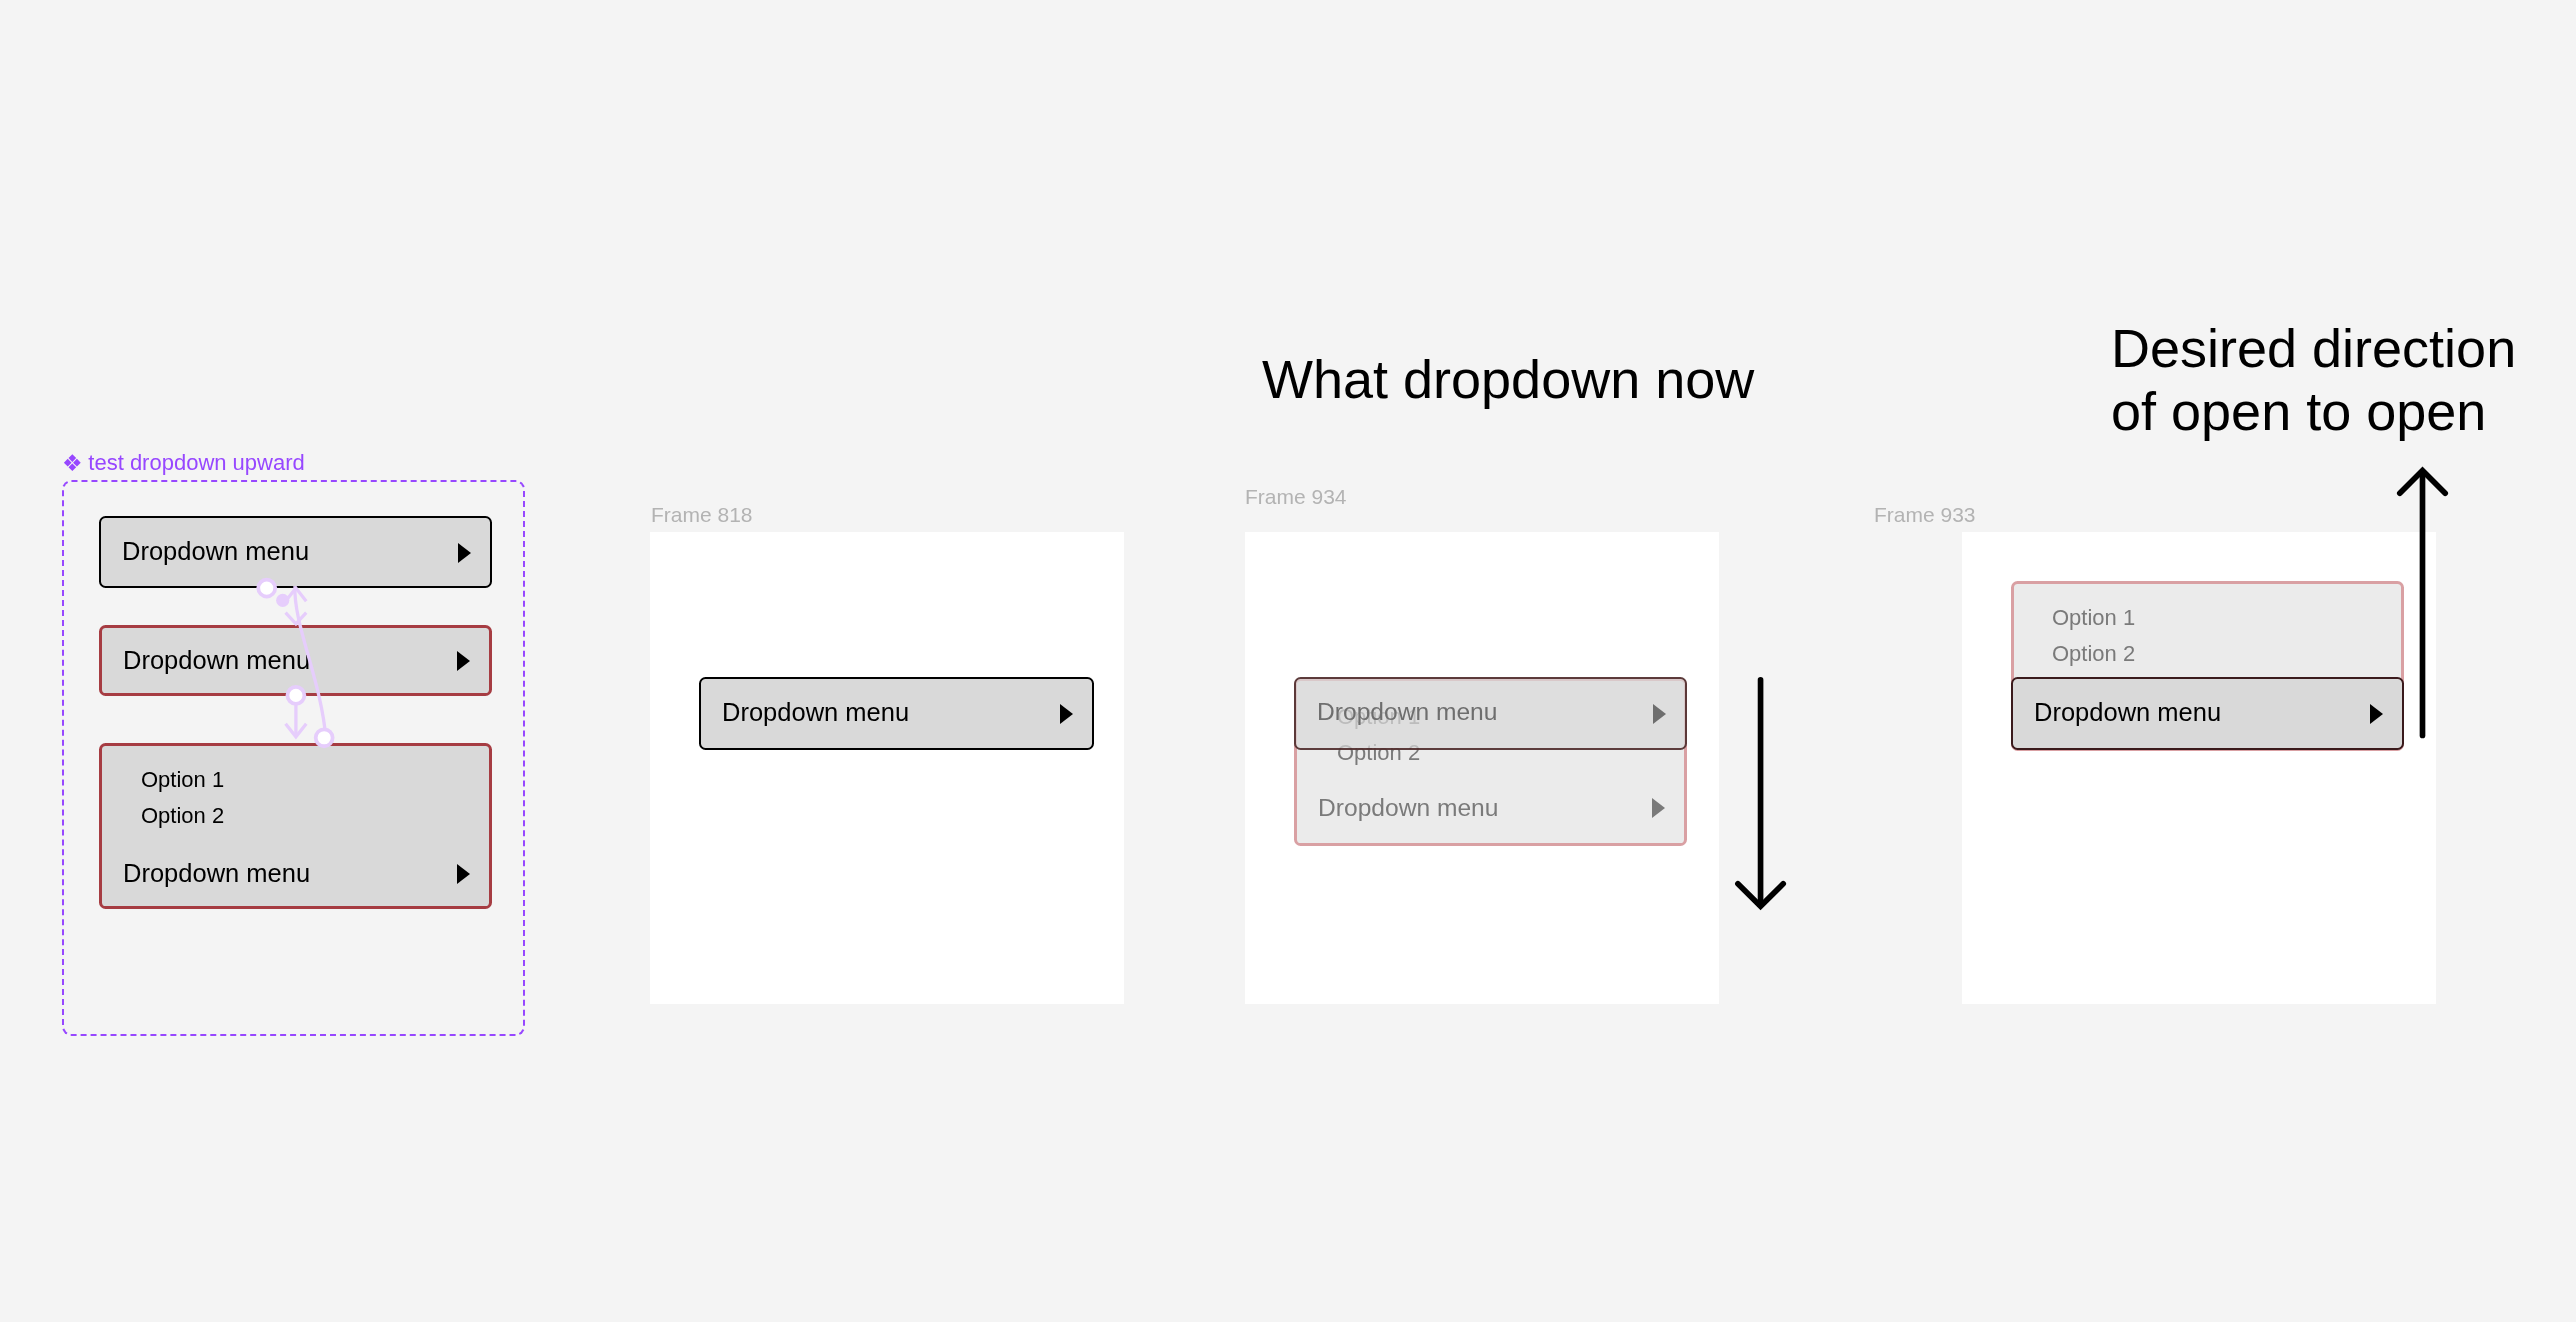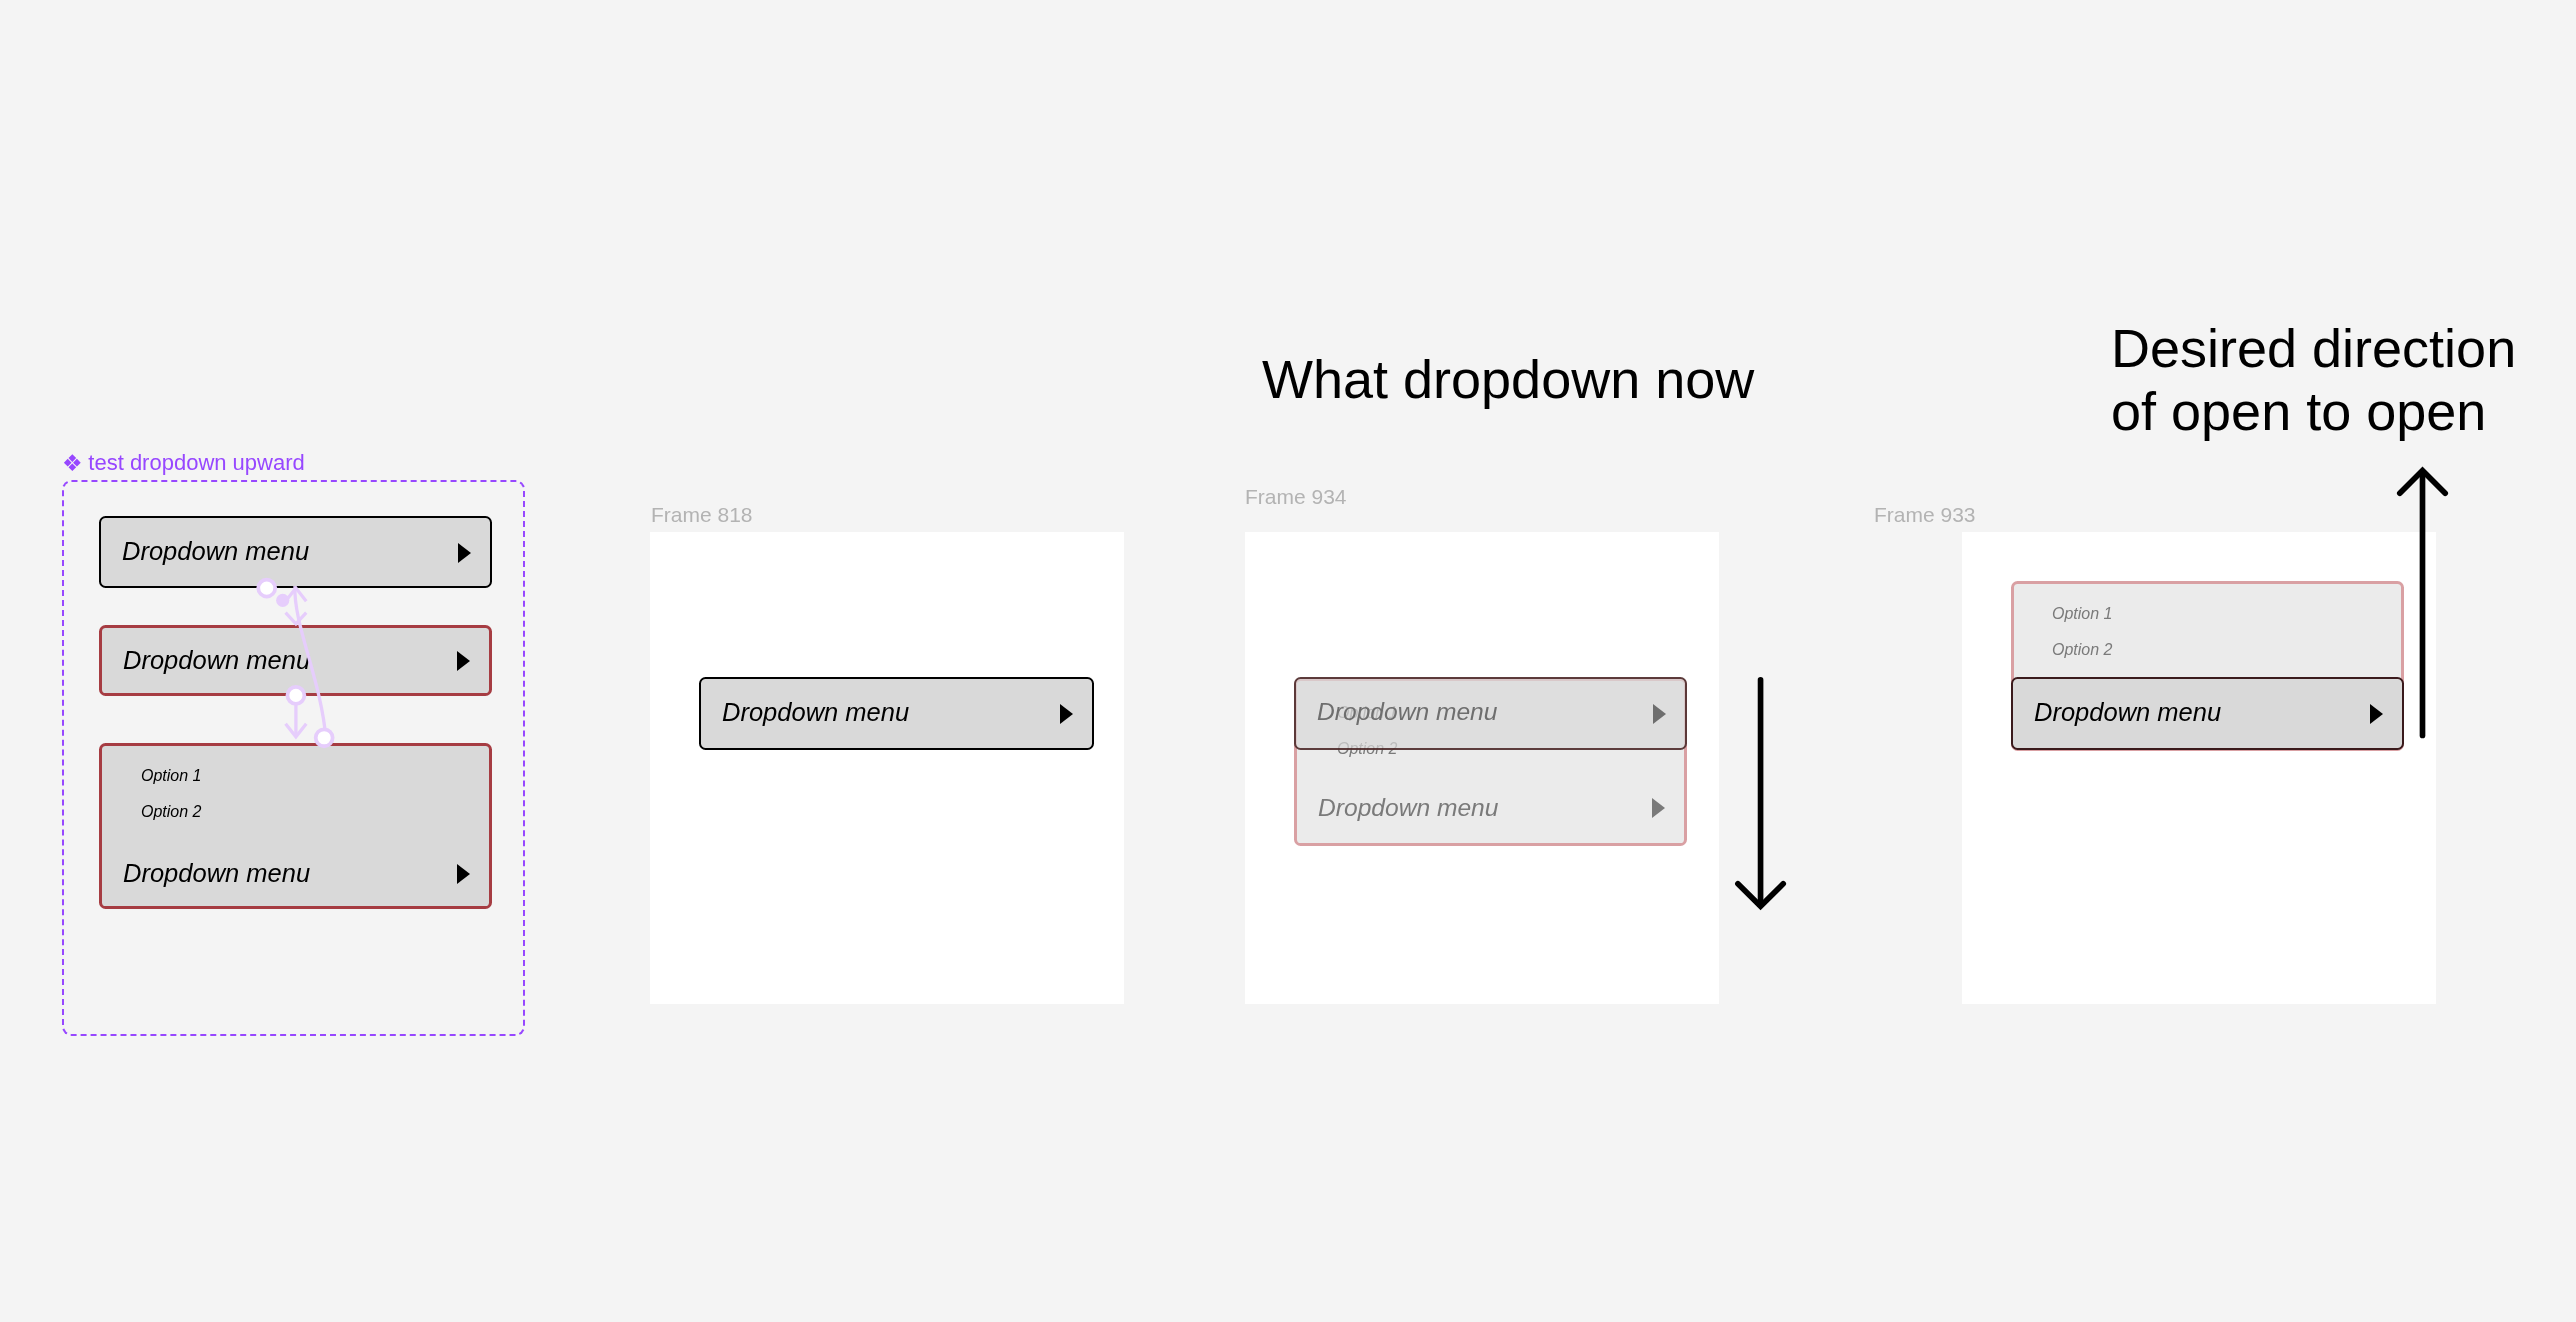--- a/index.html
+++ b/index.html
@@ -4,25 +4,25 @@
 <style>
   html, body { margin:0; padding:0; }
   body { width:2576px; height:1322px; background:#f4f4f4; position:relative; overflow:hidden;
          font-family:"Liberation Sans", sans-serif; }
   .abs { position:absolute; }
   .comp-label { left:62px; top:450px; font-size:22px; color:#9747FF; display:flex; align-items:center; gap:5.7px; }
   .comp-label .diamond { font-size:23px; line-height:1; }
   .comp-box { left:62px; top:480px; width:463px; height:556px; border:2.8px dashed #9747FF; border-radius:9.5px; box-sizing:border-box; }
   .frame-label { font-size:21px; color:#b3b3b3; }
   .frame { background:#fff; width:474px; height:472px; top:532px; }
-  .dd { position:absolute; box-sizing:border-box; background:#d9d9d9; border:2.4px solid #000; border-radius:6.6px;font-style:italic; }
+  .dd { position:absolute; box-sizing:border-box; background:#d9d9d9; border:2.4px solid #000; border-radius:6.6px; }
   .dd .txt { position:absolute; left:21px; font-size:25.5px; color:#000; }
   .dd .tri { position:absolute; right:19px; width:0; height:0; border-top:10.4px solid transparent; border-bottom:10.4px solid transparent; border-left:13.2px solid #000; }
   .dd.red { border:3.8px solid #a63c42; }
-  .opt { position:absolute; left:38px; font-size:16px; color:#000; }
+  .opt { position:absolute; left:38px; font-size:22px; color:#000; }
   .faded { background:#ebebeb; border:3.8px solid #d9a0a3; }
   .faded .txt, .faded .opt { color:#7a7a7a; }
   .faded .tri { border-left-color:#7a7a7a; }
   .heading { font-size:54px; color:#000; line-height:63px; }
 </style>
 </head>
 <body>
 
 <div class="abs comp-label">
   <span class="diamond">❖</span>

